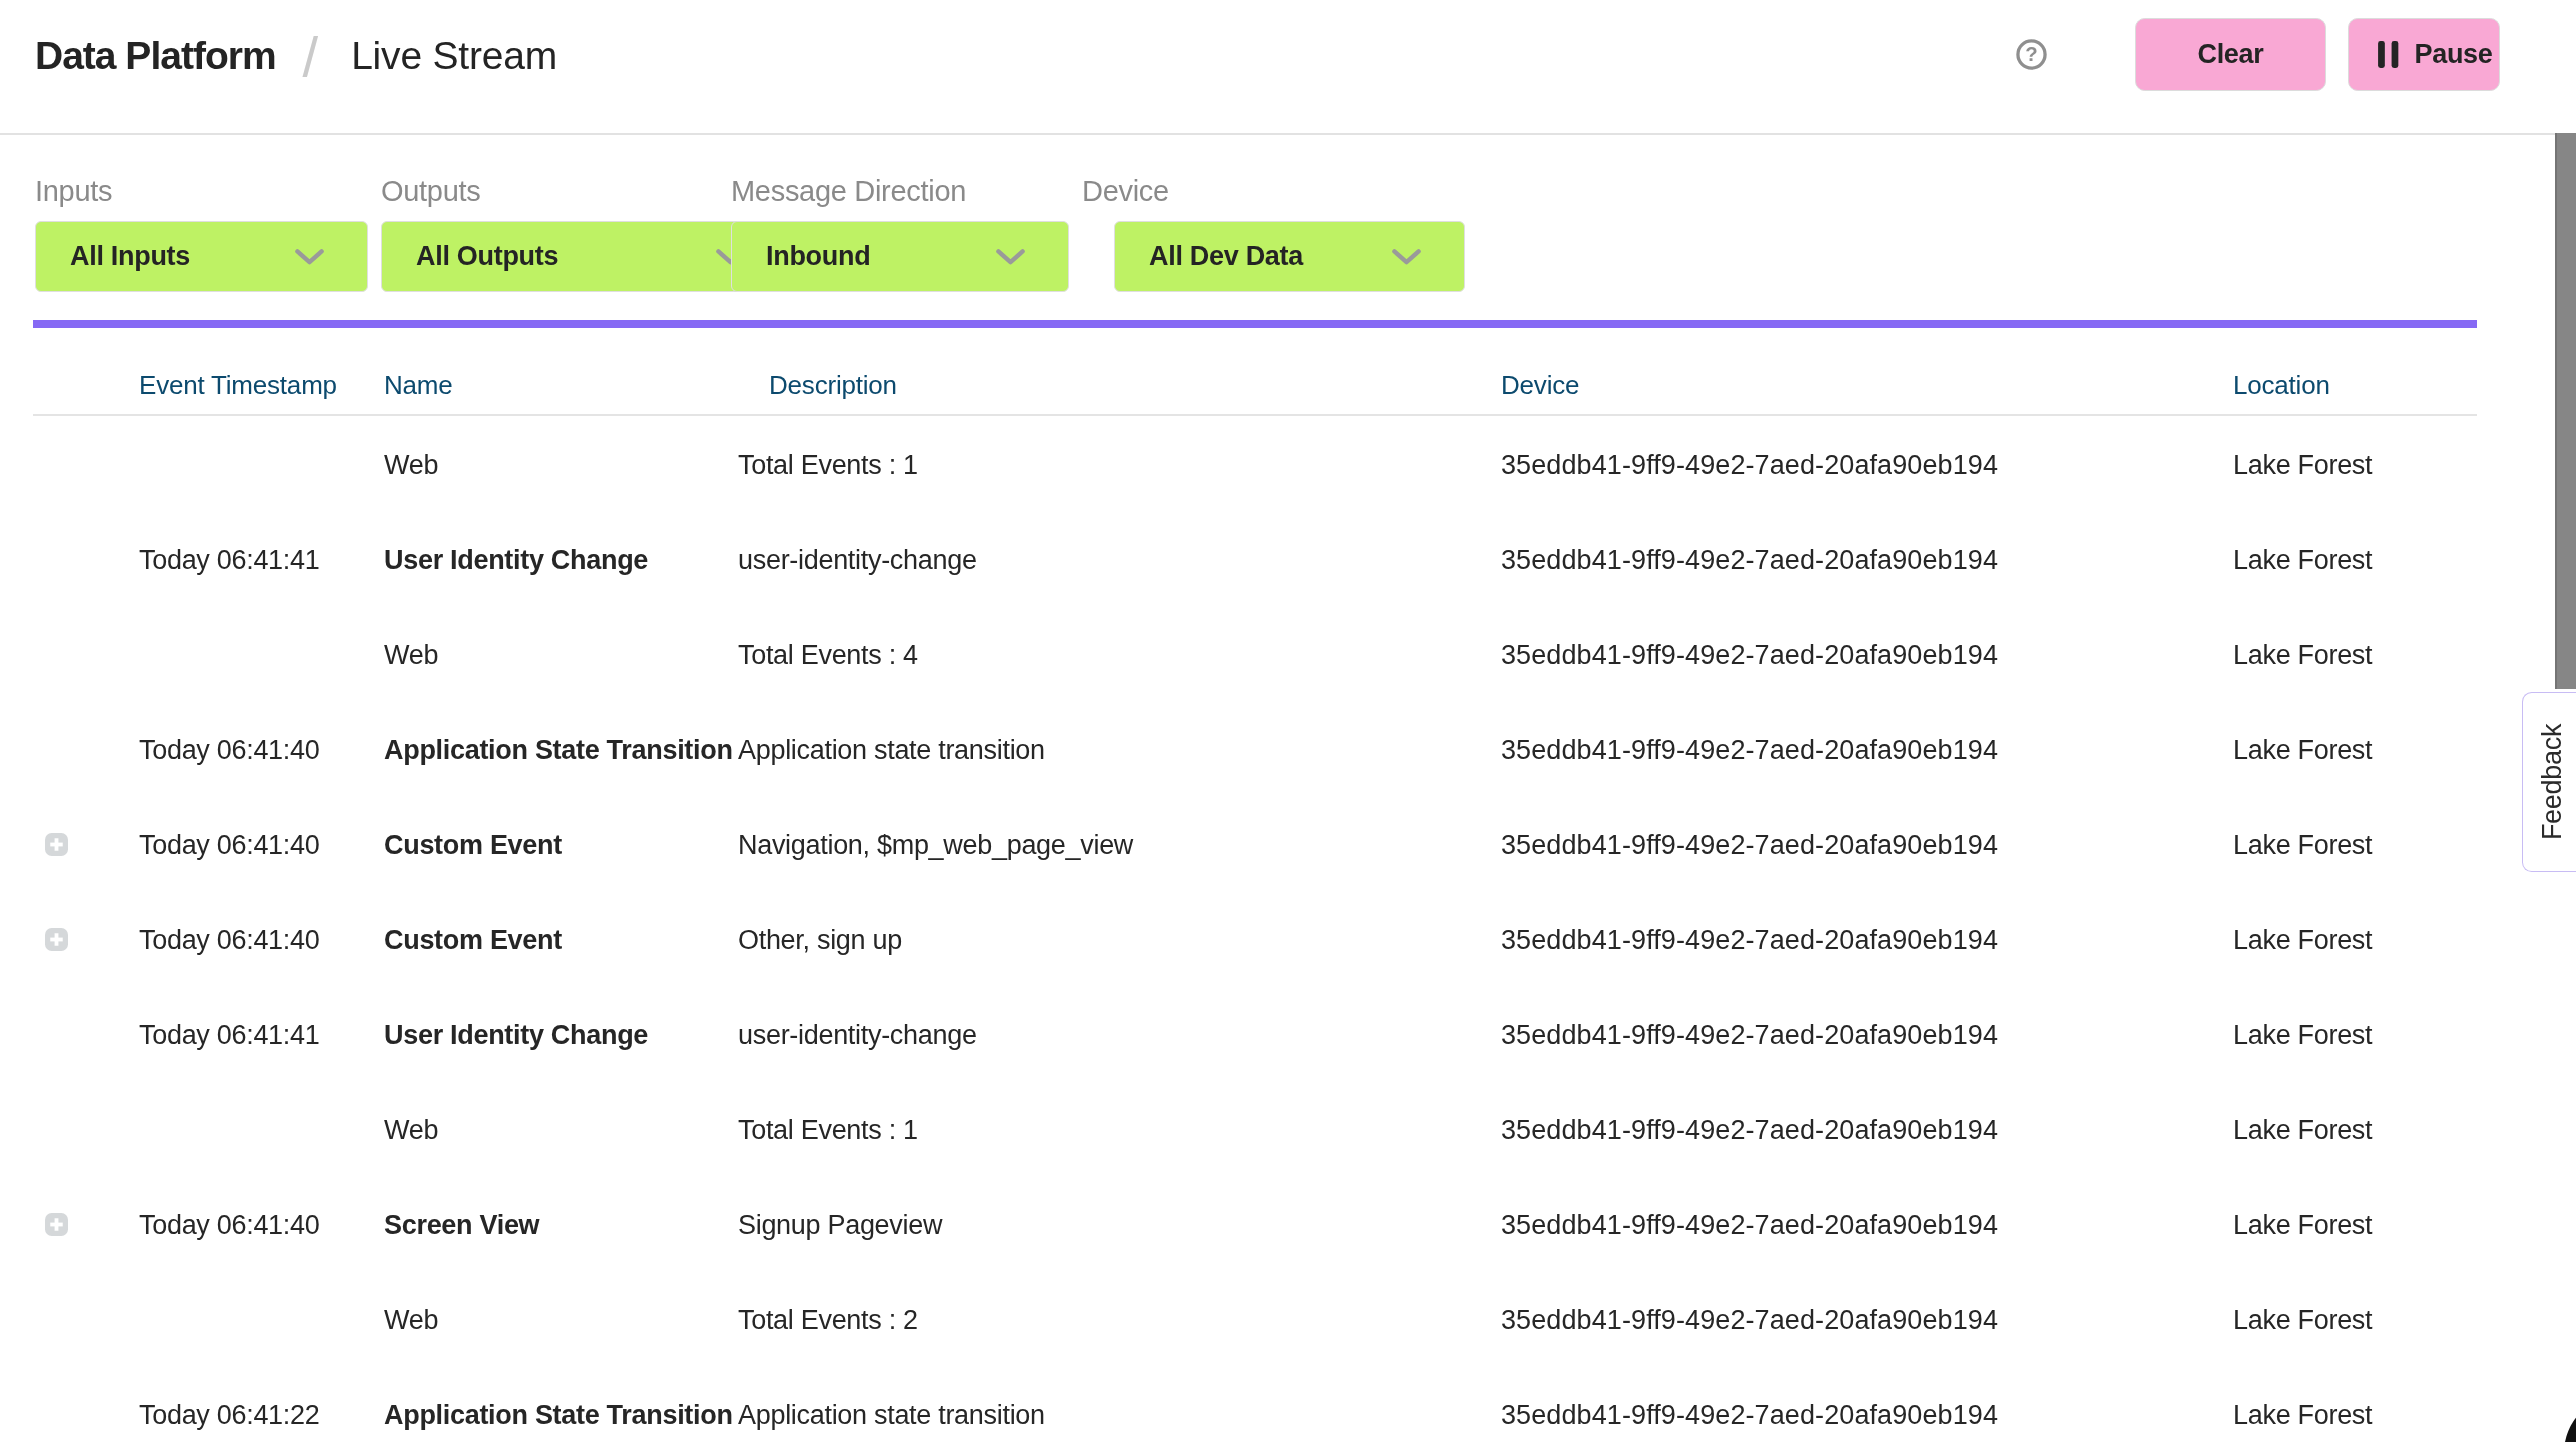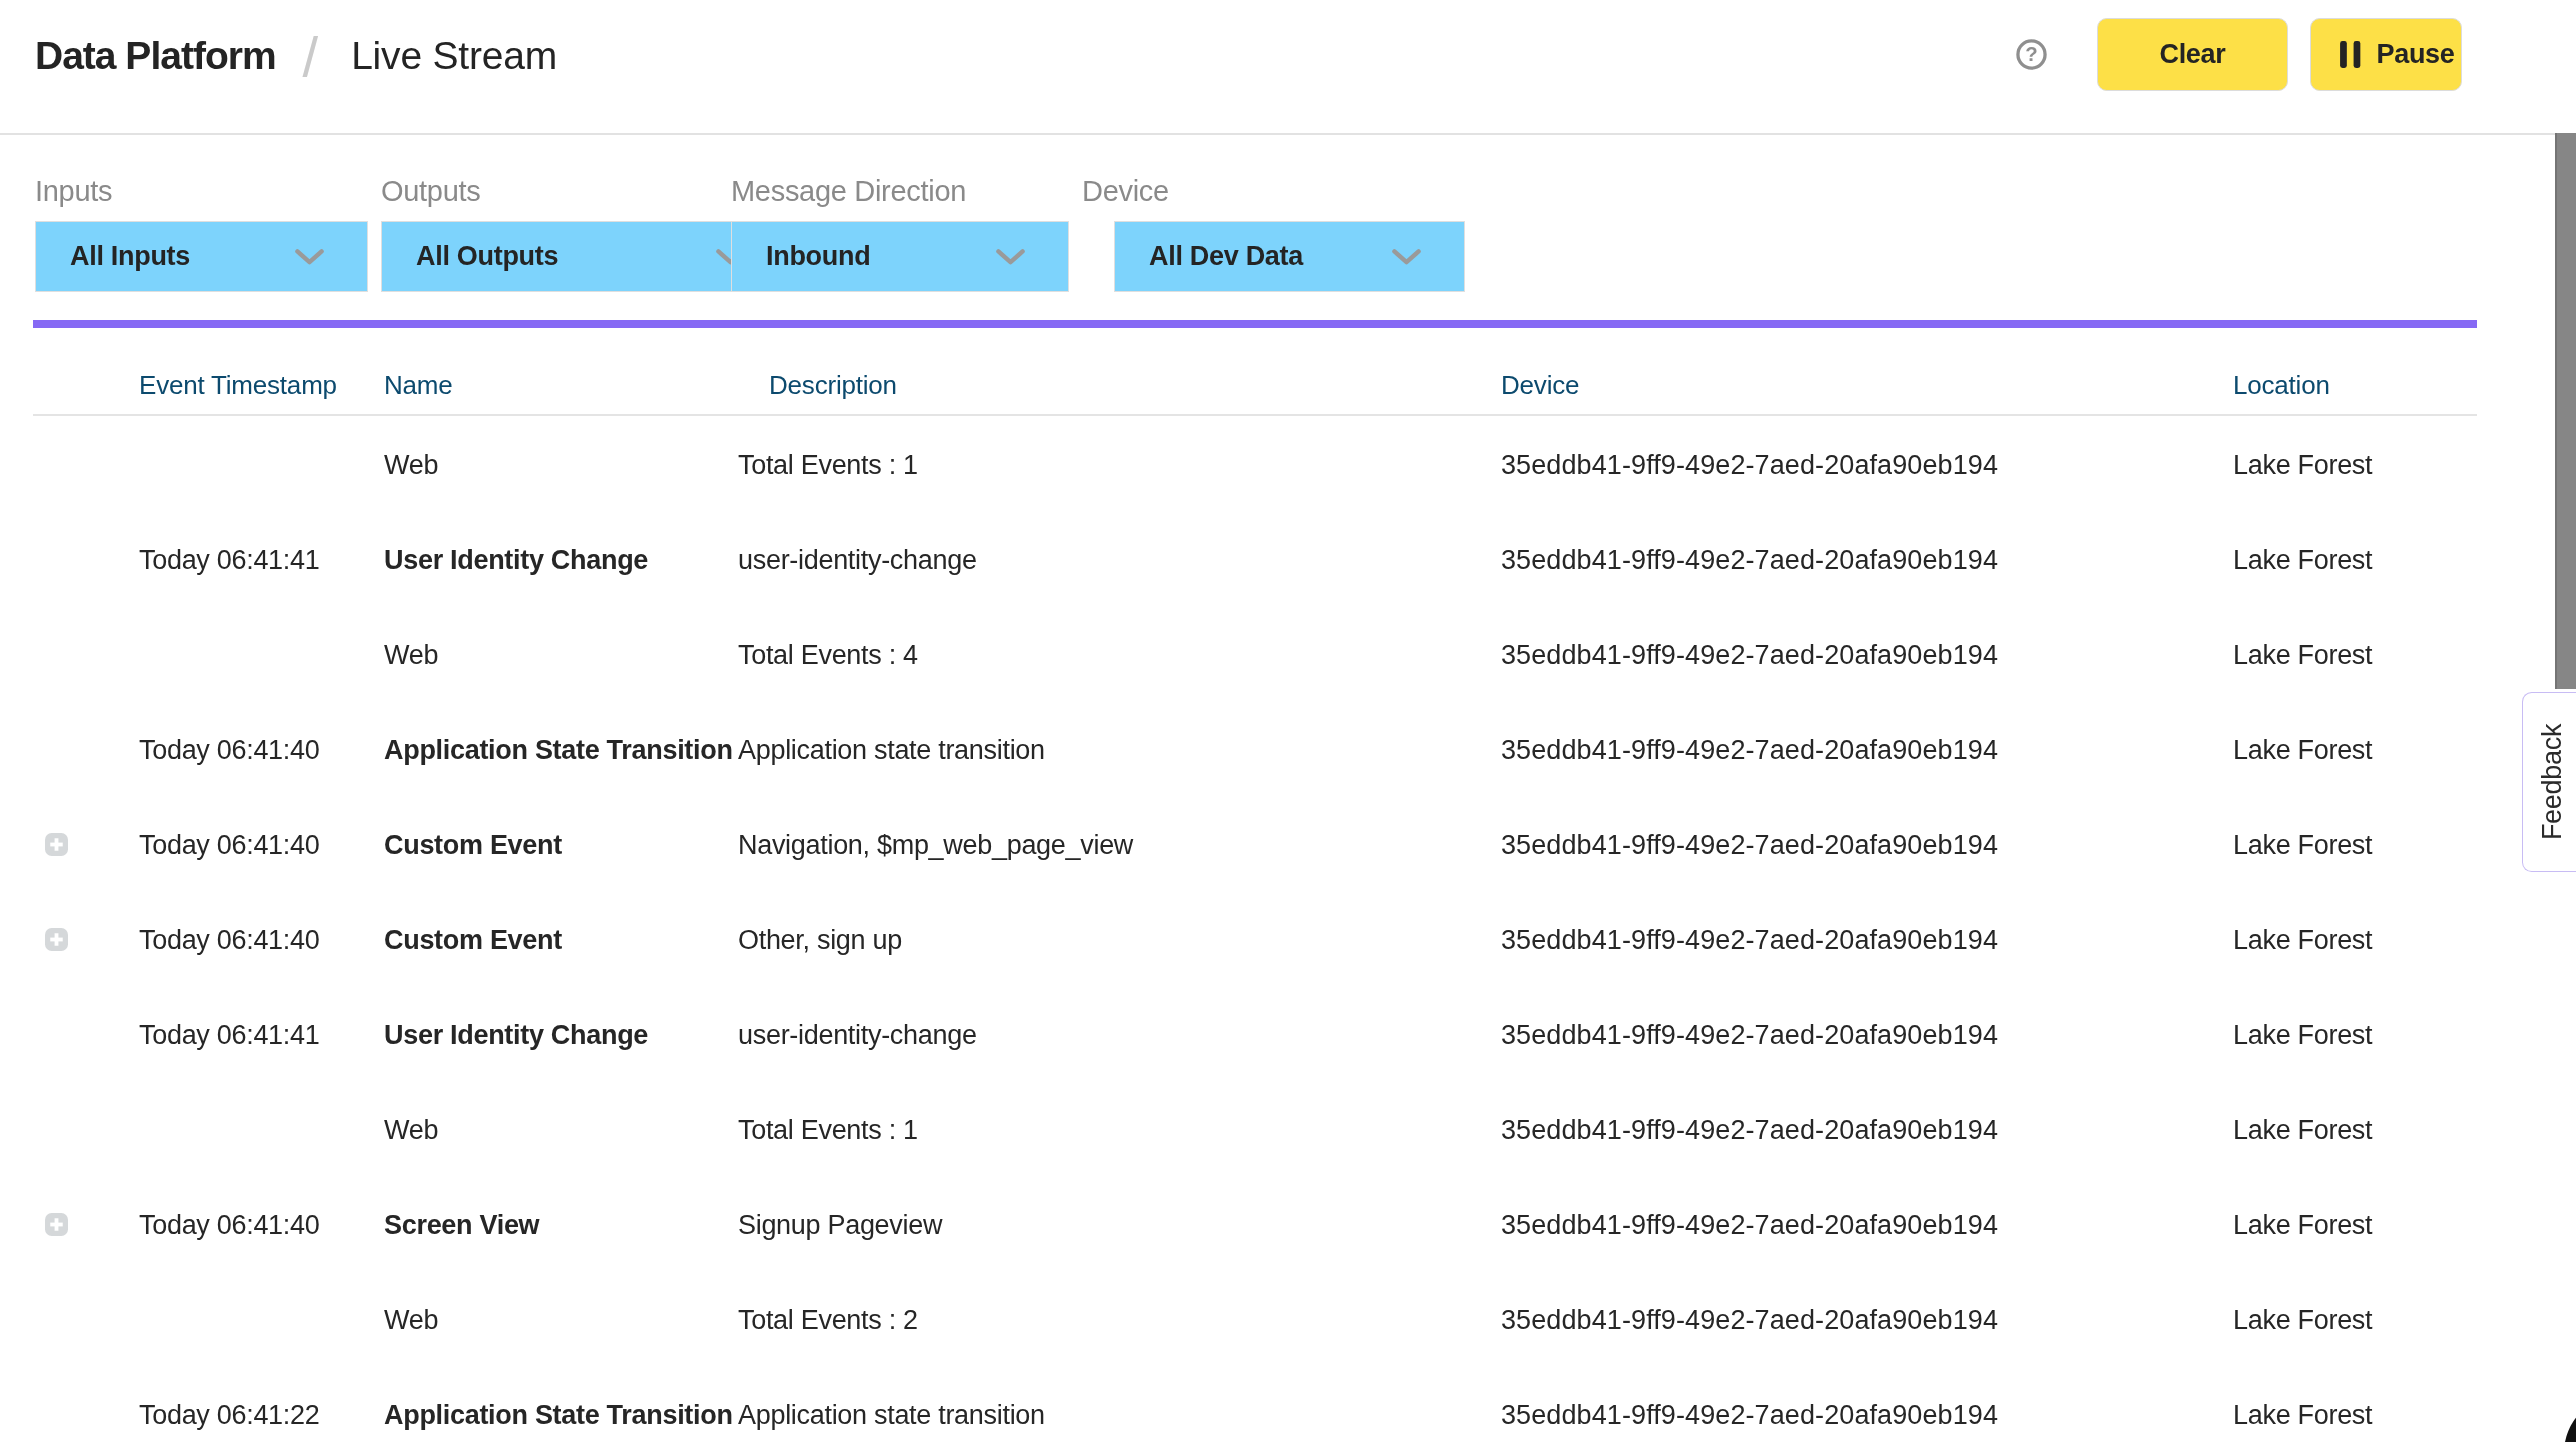--- a/index.html
+++ b/index.html
@@ -4,28 +4,28 @@
 <style>
   * { margin:0; padding:0; box-sizing:border-box; }
   html,body { width:2576px; height:1442px; background:#ffffff;
     font-family:"Liberation Sans", sans-serif; color:#262626; overflow:hidden; }
   
   .crumbs { position:absolute; left:35px; top:36px; font-size:39px; line-height:39px; white-space:nowrap; color:#242424;}
   .crumbs .b1 { font-weight:700; letter-spacing:-1px; }
   .crumbs .sep { color:#cacaca; font-weight:400; padding:0 33px 0 27px; font-size:56px; line-height:39px; vertical-align:-6.8px; }
   .crumbs .b2 { font-weight:400; letter-spacing:-0.2px; }
   
-  .btn { position:absolute; top:17.5px; height:73px; background:#fde047; border:1.9px solid #dcdcdc;
+  .btn { position:absolute; top:17.5px; height:73px; background:#f9a8d4; border:1.9px solid #dcdcdc;
     border-radius:9.7px; font-size:27px; font-weight:700; color:#242424;
-    display:flex; align-items:center; justify-content:center; letter-spacing:-0.3px;}
+    display:flex; align-items:center; justify-content:center; letter-spacing:-0.3px;margin-left:38px;}
   .hdivider { position:absolute; left:0; top:133px; width:2576px; height:1.9px; background:#e2e2e2; }
   
   .flabel { position:absolute; top:178px; font-size:29px; line-height:27px; color:#8a8a8a; letter-spacing:-0.3px;}
-  .fsel { position:absolute; top:221px; height:71px; border:1.9px solid #dfdfdf; border-radius:0;
-    background:#7dd3fc; display:flex; align-items:center; }
+  .fsel { position:absolute; top:221px; height:71px; border:1.9px solid #dfdfdf; border-radius:6px;
+    background:#bef264; display:flex; align-items:center; }
   .fsel .txt { font-size:27px; font-weight:700; color:#242424; margin-left:34px; letter-spacing:-0.3px;}
   .fsel svg { position:absolute; right:43px; top:50%; margin-top:-7.8px; }
   .pbar { position:absolute; left:33px; top:320px; width:2444px; height:7.8px; background:#8669f4; }
   
   .th { position:absolute; top:372px; font-size:26px; line-height:26px; color:#0c4a6e; letter-spacing:-0.2px;}
   .thdiv { position:absolute; left:33px; top:414px; width:2444px; height:1.9px; background:#e4e4e4; }
   .rows { position:absolute; left:0; top:417px; width:2576px; }
   .row { position:relative; height:95px; }
   .c { position:absolute; top:50%; transform:translateY(-50%); font-size:27px; line-height:33px;
        color:#262626; white-space:nowrap; letter-spacing:-0.3px; }

